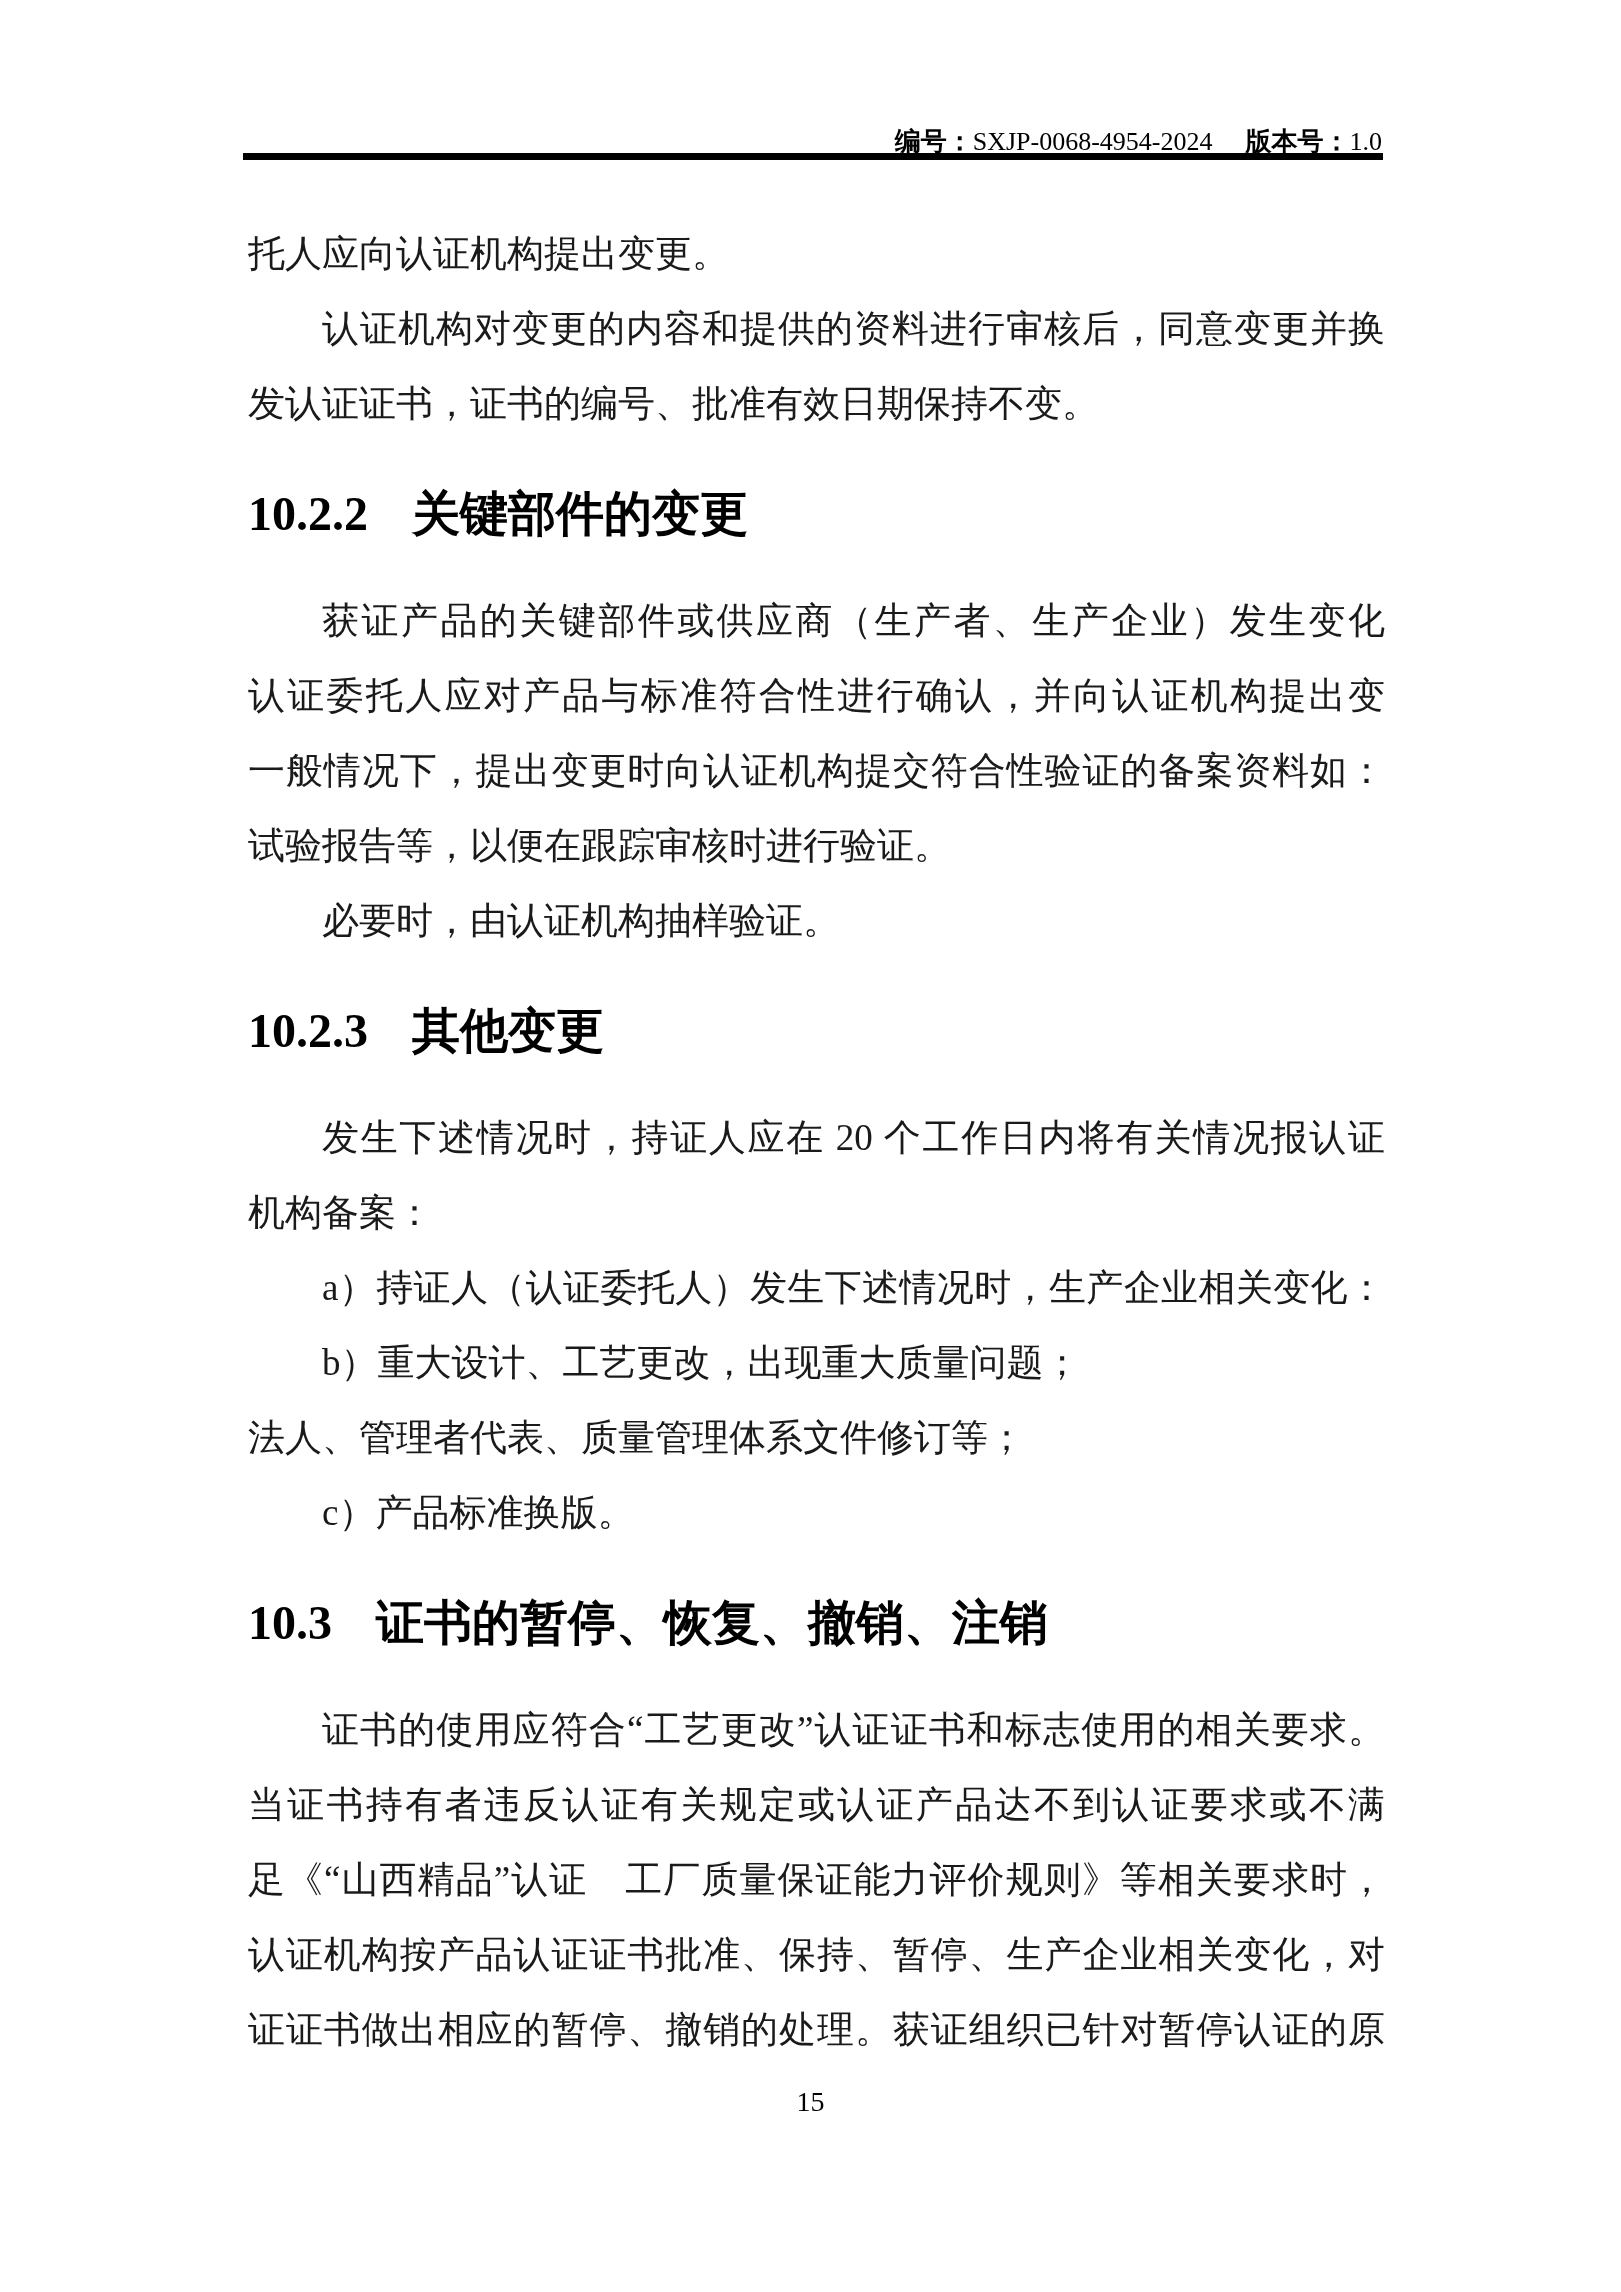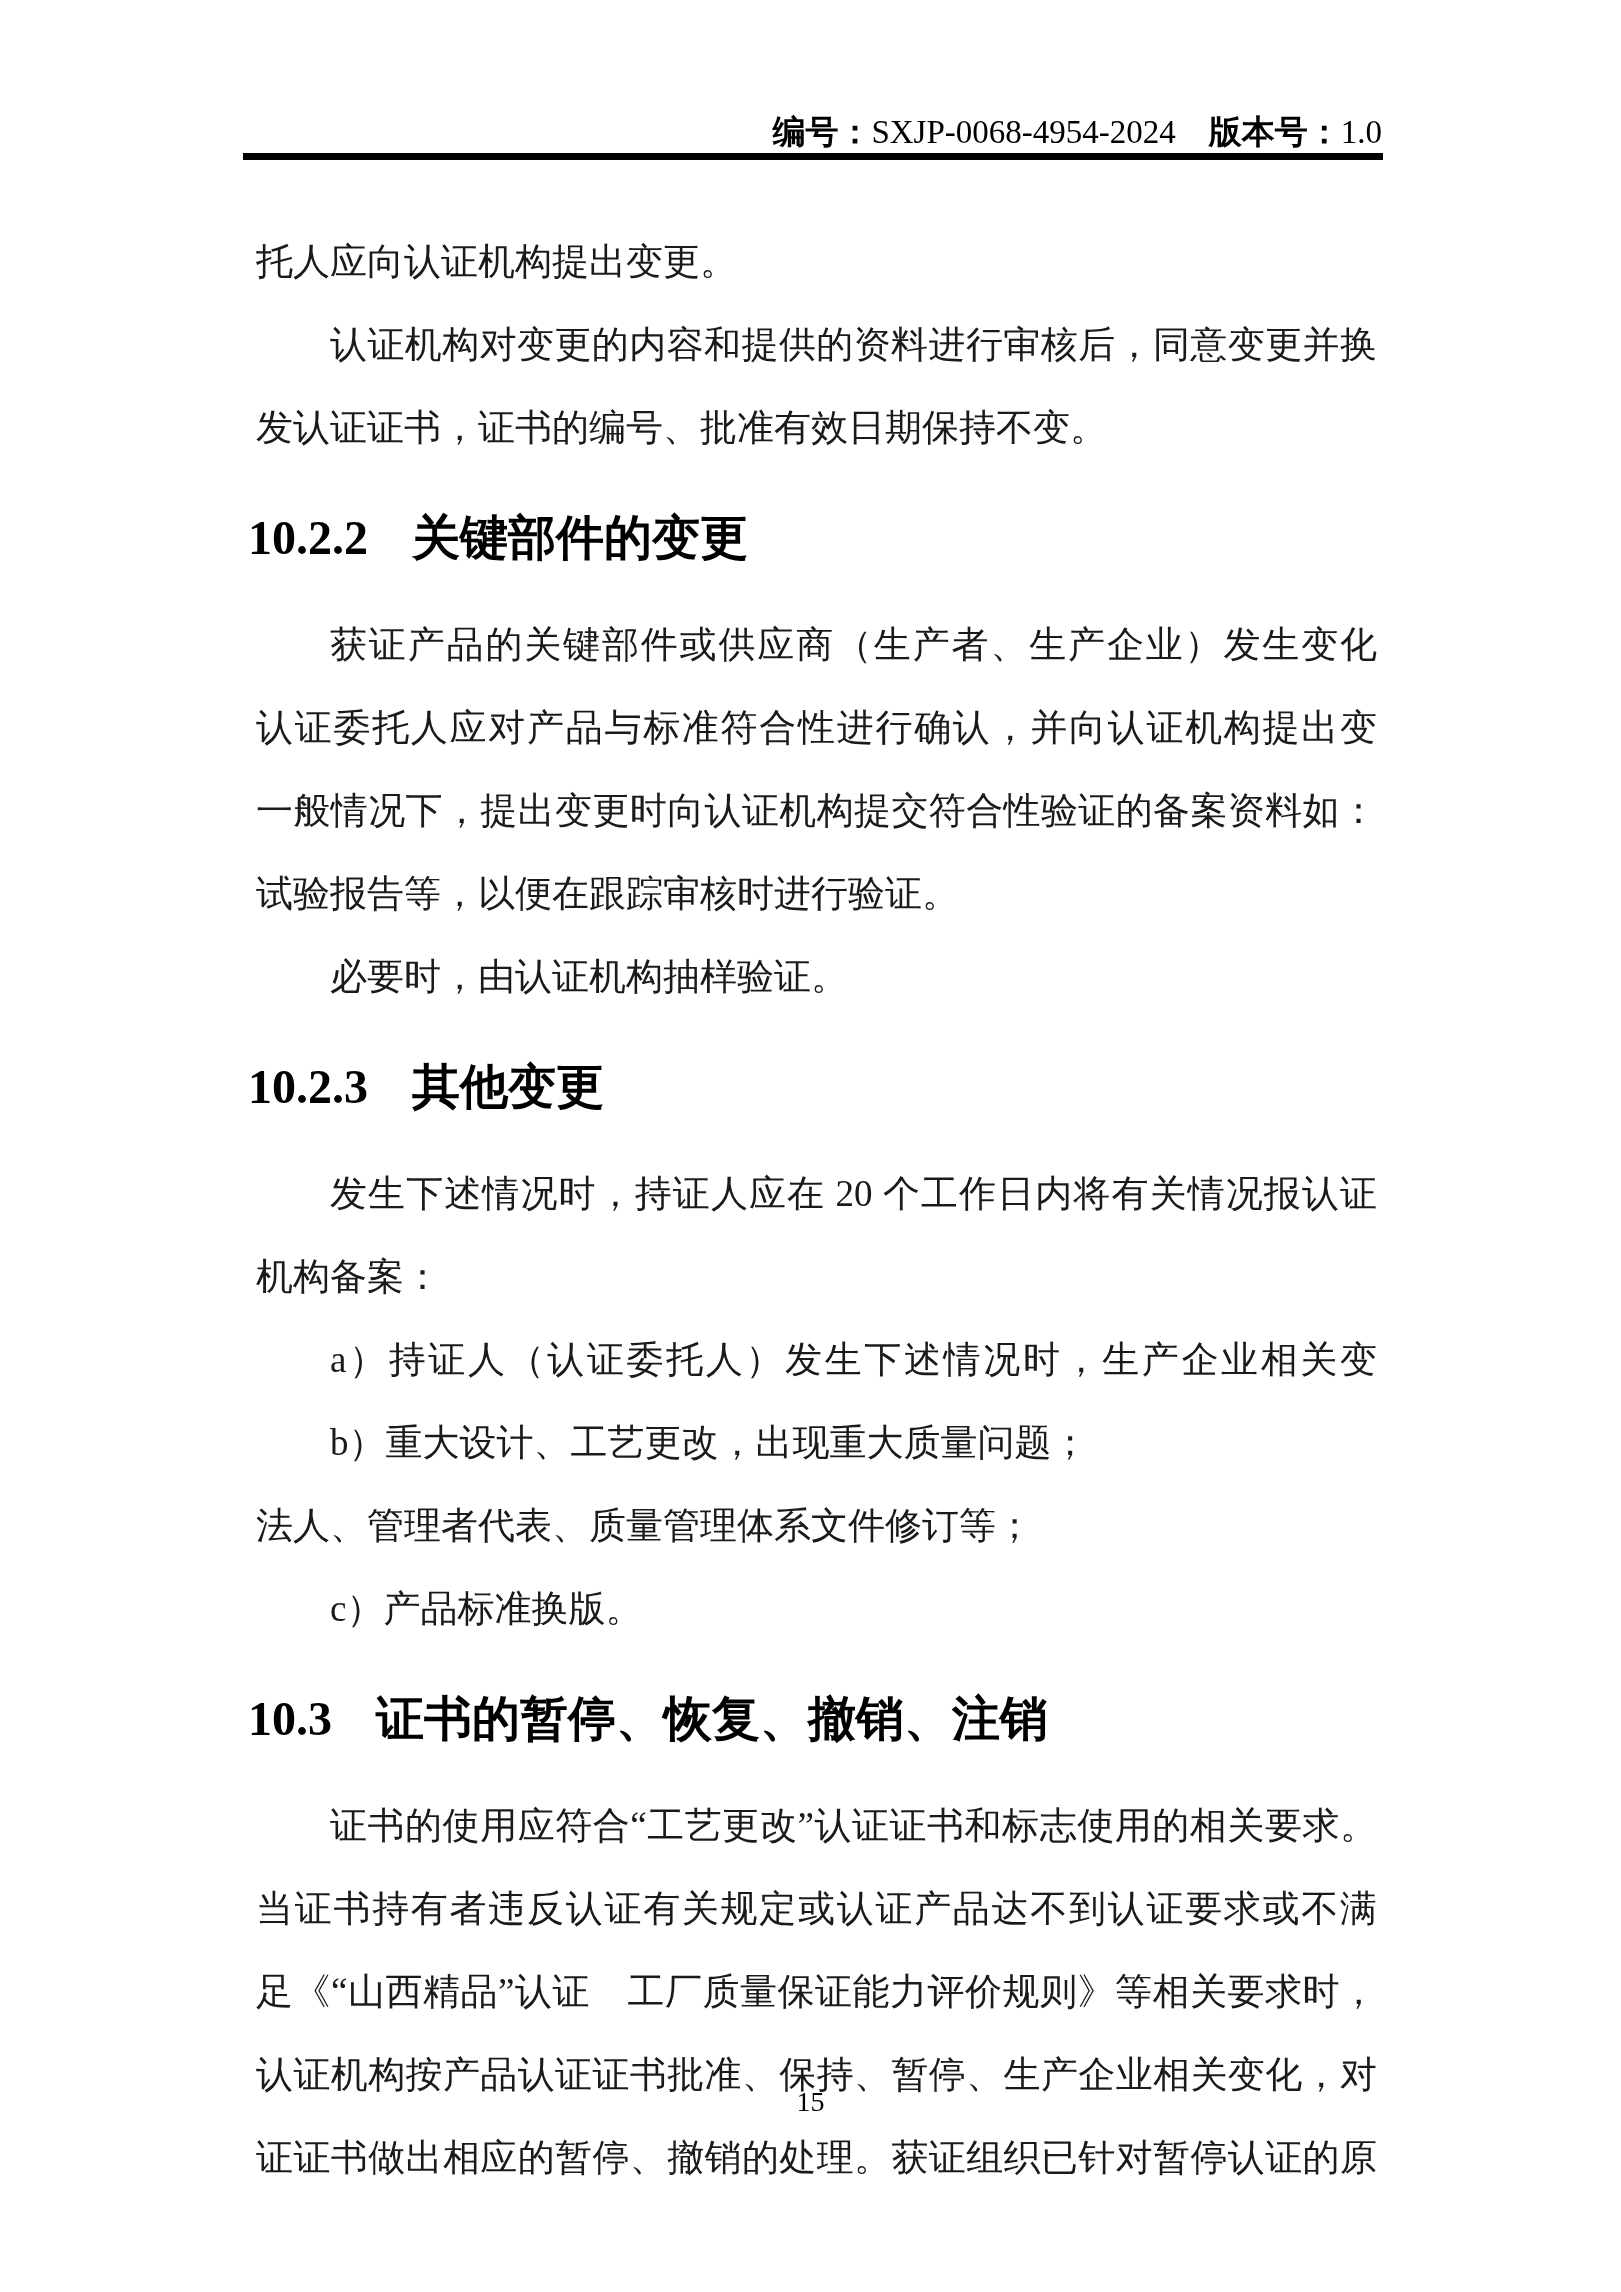--- a/index.html
+++ b/index.html
@@ -12,25 +12,25 @@
     width: 1621px;
     height: 2293px;
     margin: 0 auto;
     background: #ffffff;
     color: #1a1a1a;
     font-family: "Liberation Serif", "DejaVu Serif", serif;
     overflow: hidden;
   }
   .doc-header {
     position: absolute;
-    top: 110px;
+    top: 120px;
     left: 245px;
     width: 1137px;
     text-align: right;
-    font-size: 33px;
+    font-size: 26px;
     line-height: 43px;
     white-space: nowrap;
     color: #000000;
   }
   .doc-header .lbl {
     font-family: "Liberation Sans", "DejaVu Sans", sans-serif;
     font-weight: bold;
   }
   .doc-header .val {
     font-family: "Liberation Serif", "DejaVu Serif", serif;
@@ -48,21 +48,21 @@
   .body-text {
     position: absolute;
     top: 216px;
     left: 248px;
     width: 1137px;
   }
   .line {
     font-size: 37px;
     line-height: 75px;
     height: 75px;
-    margin: 8px;
+    margin: 0;
     white-space: nowrap;
     overflow: hidden;
   }
   .line.indent { padding-left: 74px; }
   .line.full {
     white-space: normal;
     text-align: justify;
     text-align-last: justify;
   }
   .heading {

